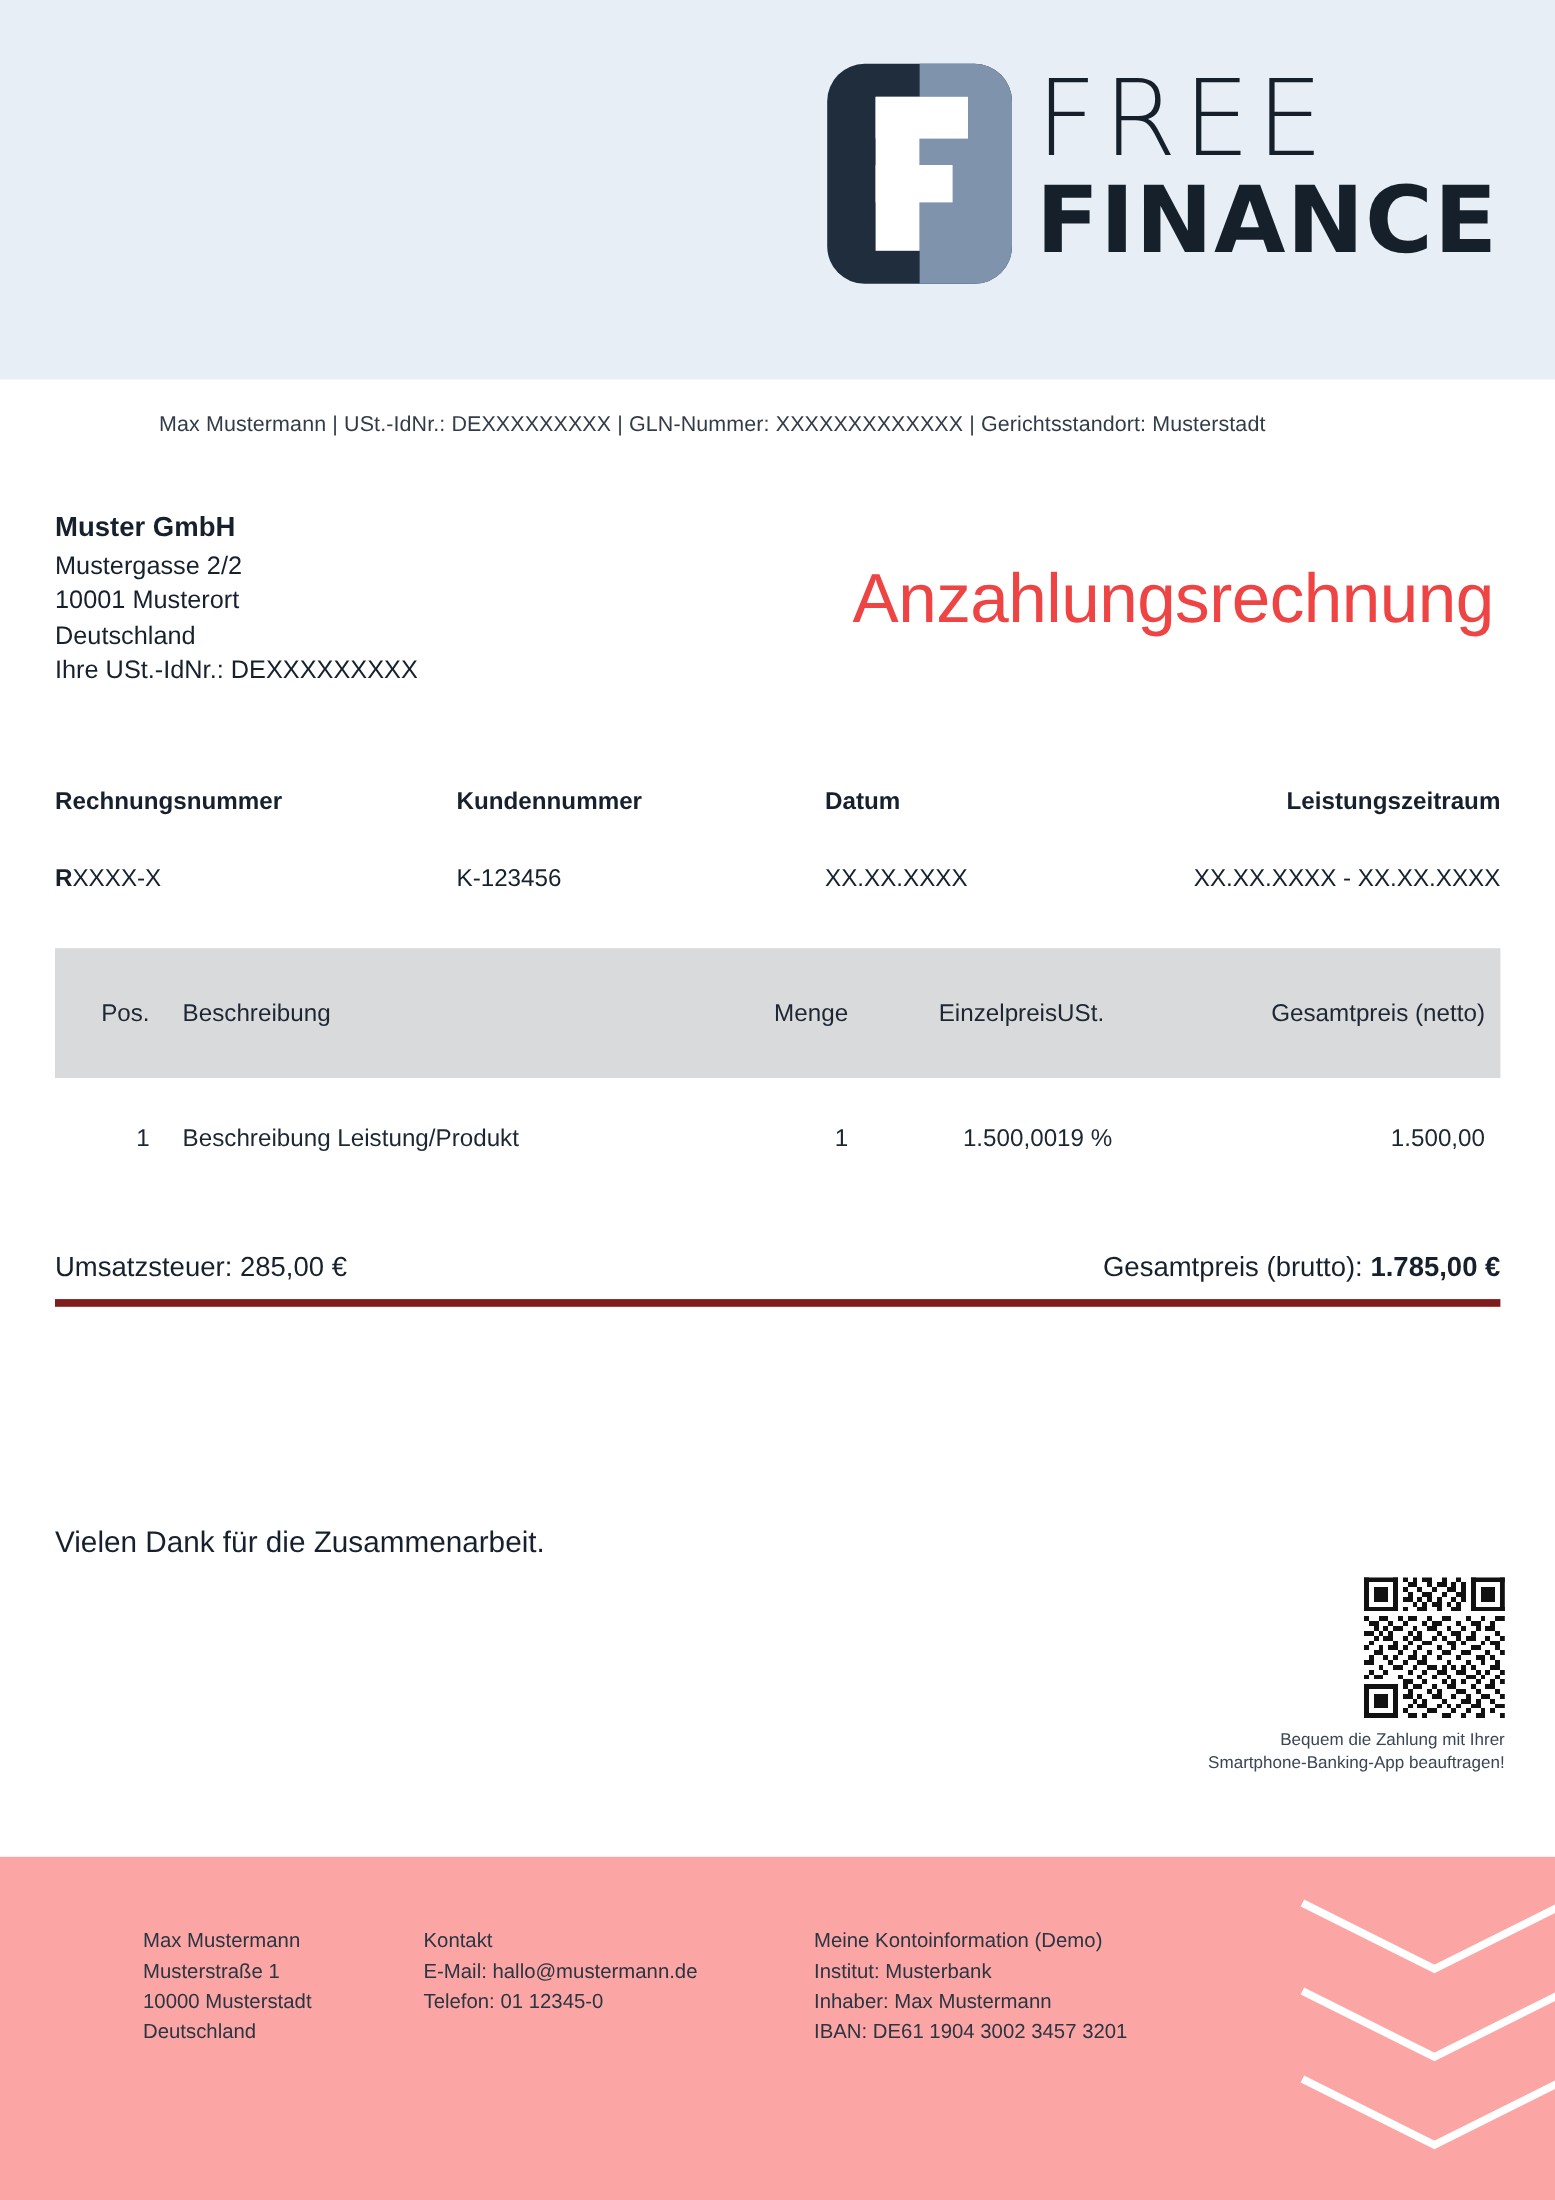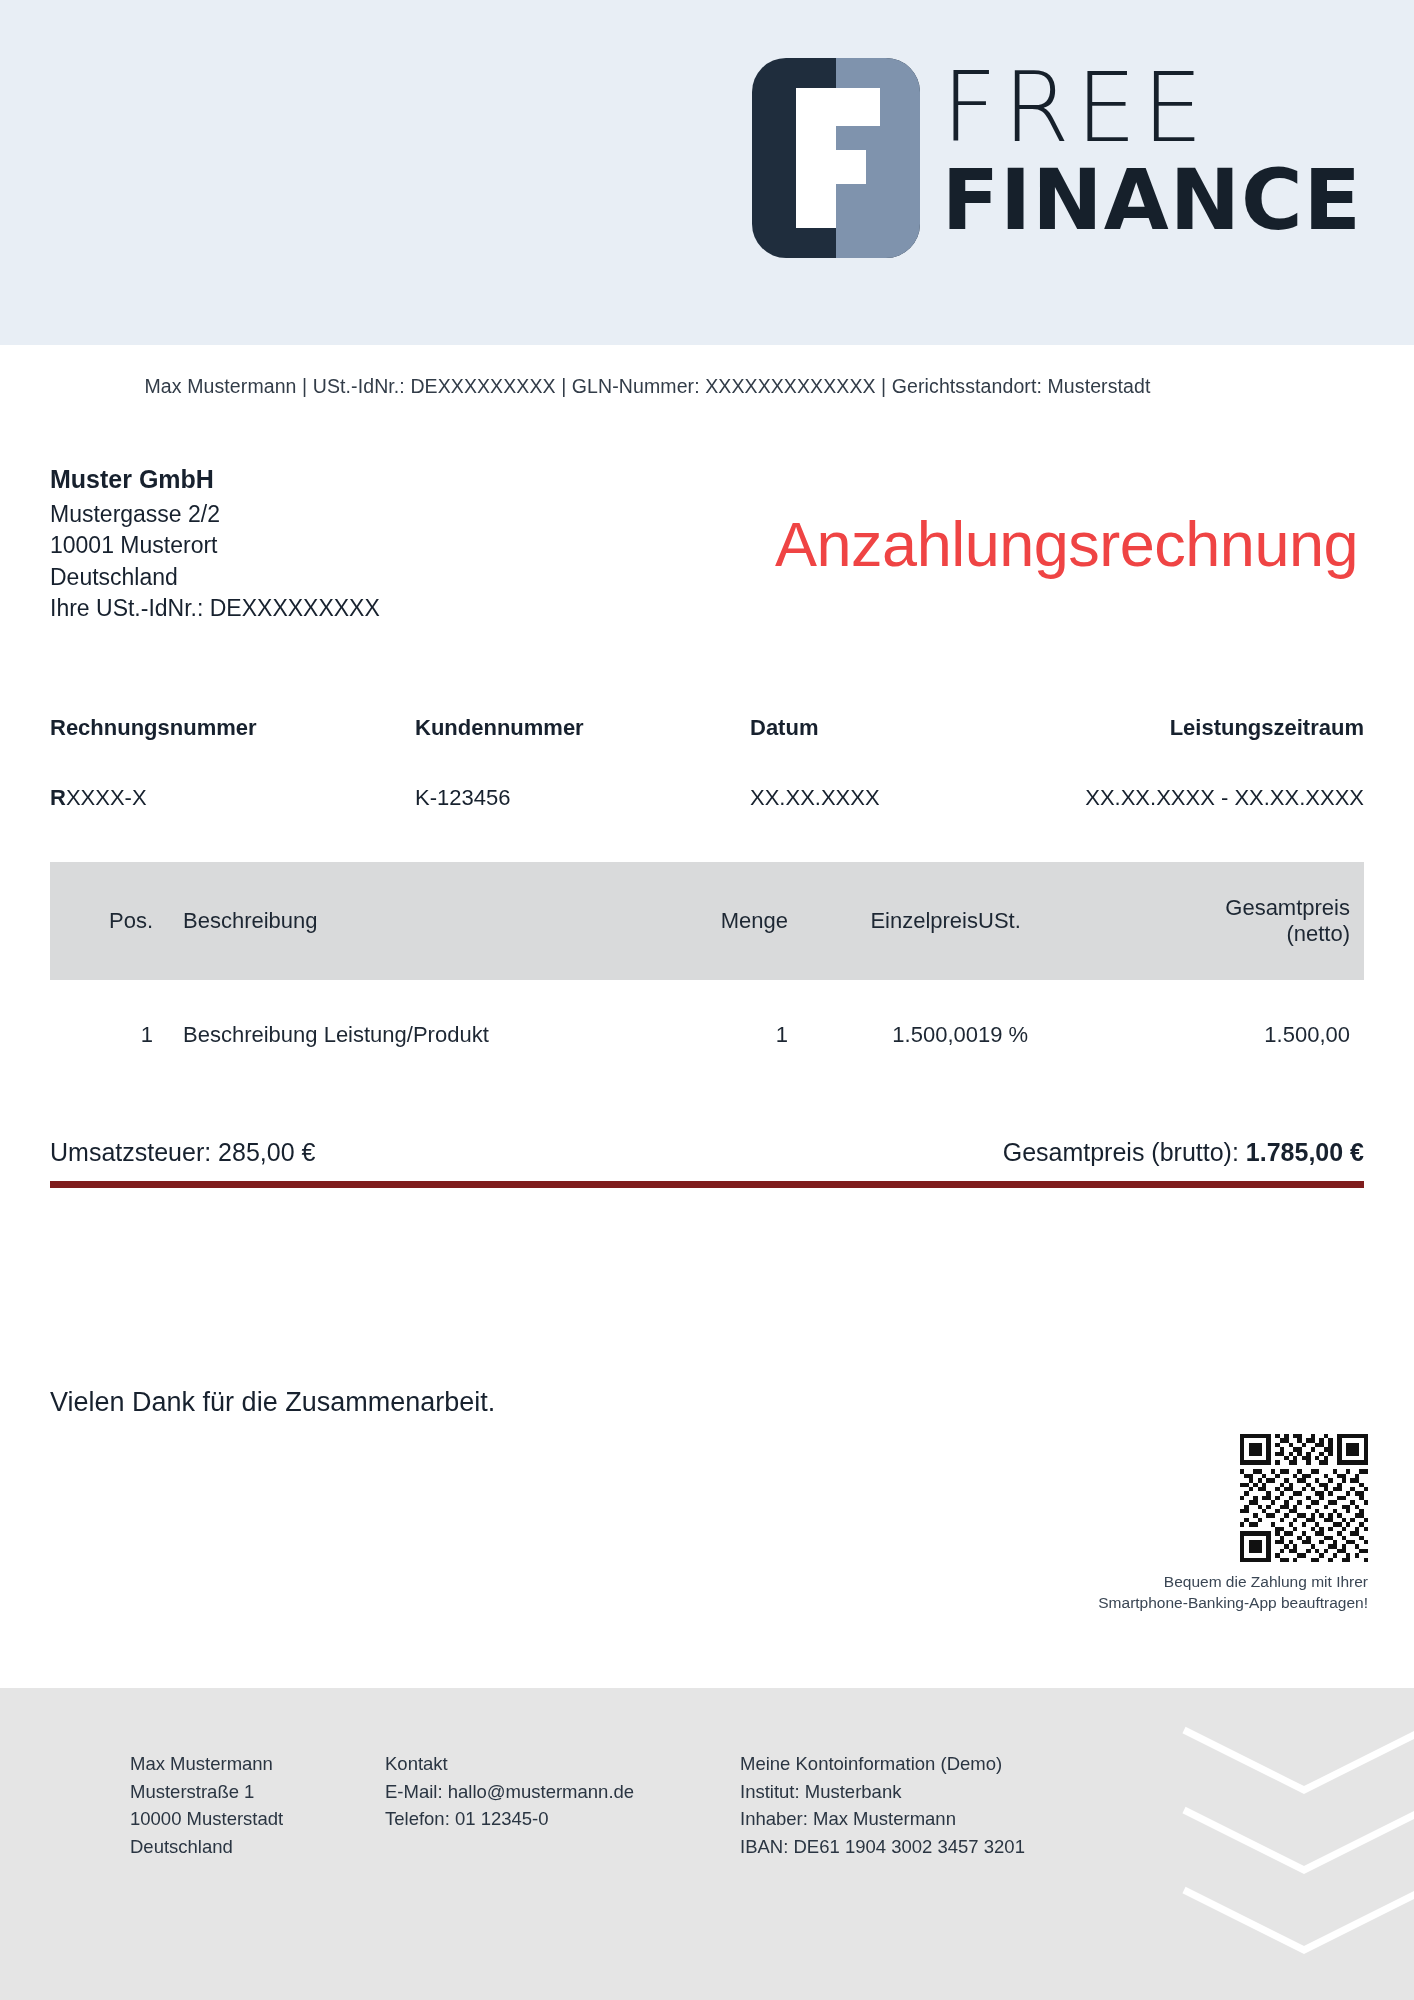--- a/index.html
+++ b/index.html
@@ -179,21 +179,21 @@
     font-size: 22px;
     color: #1d2733;
   }
   .items-row {
     display: flex;
     align-items: center;
     height: 110px;
     font-size: 22px;
     color: #1d2733;
   }
-  .col-pos { width: 75px; text-align: right; padding-left: 28px; }
+  .col-pos { width: 75px; text-align: right; padding-left: 11px; }
   .col-desc { width: 425px; padding-left: 30px; }
   .col-menge { width: 180px; text-align: right; }
   .col-preis { width: 190px; text-align: right; }
   .col-ust { width: 160px; padding-right: 20px; }
   .col-total { flex: 1; text-align: right; padding-right: 14px; }
 
   
   .totals {
     position: absolute;
     left: 50px;
@@ -240,21 +240,21 @@
     color: #3a4654;
   }
 
   
   .footer {
     position: absolute;
     left: 0;
     bottom: 0;
     width: 1414px;
     height: 312px;
-    background: #e5e5e5;
+    background: #fca5a5;
     overflow: hidden;
   }
   .footer-cols {
     position: absolute;
     left: 130px;
     top: 62px;
     display: flex;
     font-size: 18.5px;
     line-height: 1.47;
     color: #2a3542;

